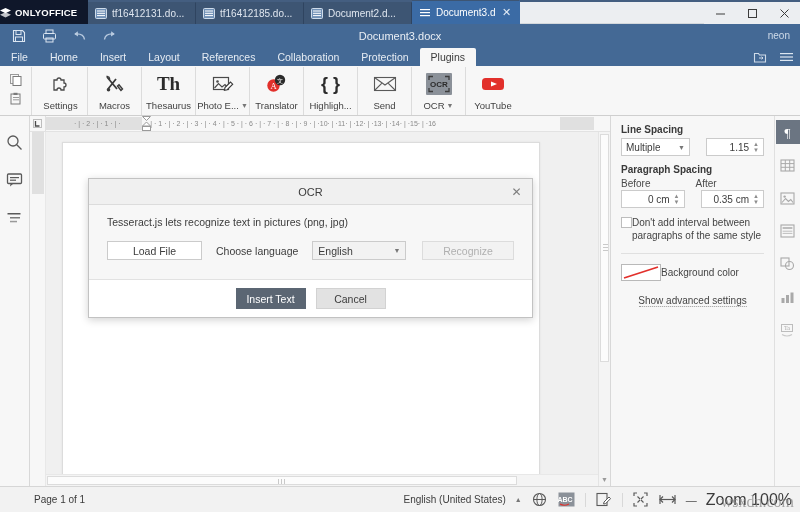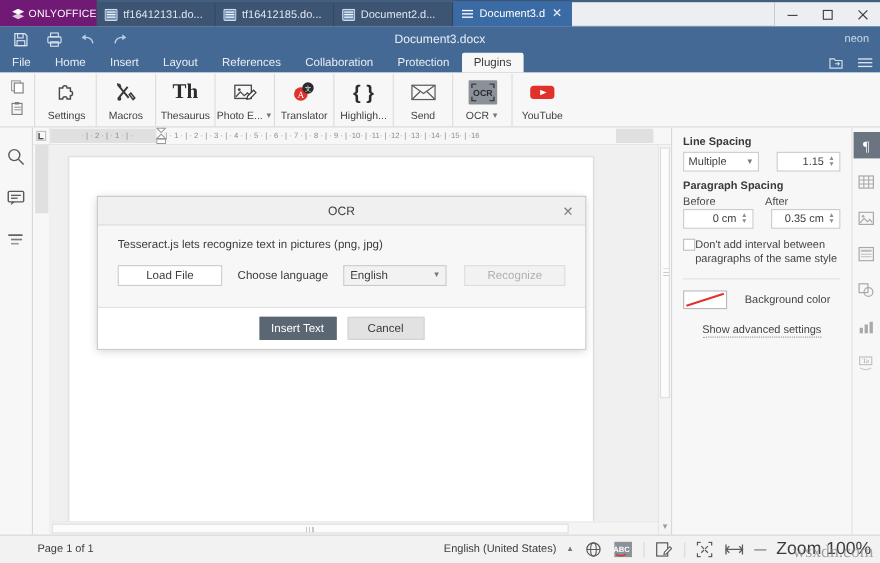--- a/index.html
+++ b/index.html
@@ -14,23 +14,23 @@
   #app { position: relative; width: 800px; height: 512px; }
 
   
   .tabbar {
     position: absolute; top: 0; left: 0; width: 800px; height: 24px;
     background: #445e80;
     display: flex; align-items: flex-end;
   }
   .brand {
     width: 88px; height: 24px;
-    display: flex; align-items: center; justify-content: flex-end; gap: 4px;
-    color: #fff; font-size: 9.5px; font-weight: normal; letter-spacing: .2px;
-    background: #701a75;
+    display: flex; align-items: center; justify-content: flex-start; gap: 4px;
+    color: #fff; font-size: 9.5px; font-weight: bold; letter-spacing: .2px;
+    background: #0f172a;
   }
   .brand .logo {
     display:inline-block; width: 11px; height: 9px; position: relative;
   }
   .brand .logo svg { display:block; }
   .doc-tab {
     height: 22px; min-width: 108px; max-width: 108px;
     display: flex; align-items: center; gap: 5px;
     padding: 0 7px;
     background: #3d5573;
@@ -205,21 +205,21 @@
   .combo.w-sel { width: 74px; }
   .combo.w-num { width: 62px; justify-content: flex-end; gap: 4px; }
   .combo .val { overflow: hidden; white-space: nowrap; }
   .spin { display: flex; flex-direction: column; gap: 1px; color: #8d8d8d; font-size: 6px; line-height: 5px; }
   .rp-sub { display: flex; gap: 6px; margin-bottom: 1px; }
   .rp-sub span { width: 74px; font-size: 10px; color: #4a4a4a; }
   .rp-check { display: flex; margin-top: 2px; align-items: flex-start; }
   .cbox { width: 11px; height: 11px; border: 1px solid #bdbdbd; background: #fff; flex: 0 0 11px; margin-top: 1px; }
   .rp-check .txt { font-size: 10px; line-height: 13px; color: #444; }
   .rp-divider { height: 1px; background: #e0e0e0; margin: 11px 0 10px; }
-  .rp-color { display: flex; align-items: center; gap: 16px; }
+  .rp-color { display: flex; align-items: center; gap: 0; }
   .swatch { width: 40px; height: 17px; border: 1px solid #b9b9b9; background: #fff; position: relative; }
   .swatch svg { position: absolute; inset: 0; }
   .rp-adv {
     text-align: center; margin-top: 14px; font-size: 10px; color: #444;
     border-bottom: 1px dotted #9a9a9a; display: inline-block;
     position: relative; left: 50%; transform: translateX(-50%);
   }
 
   
   .rightrail {

